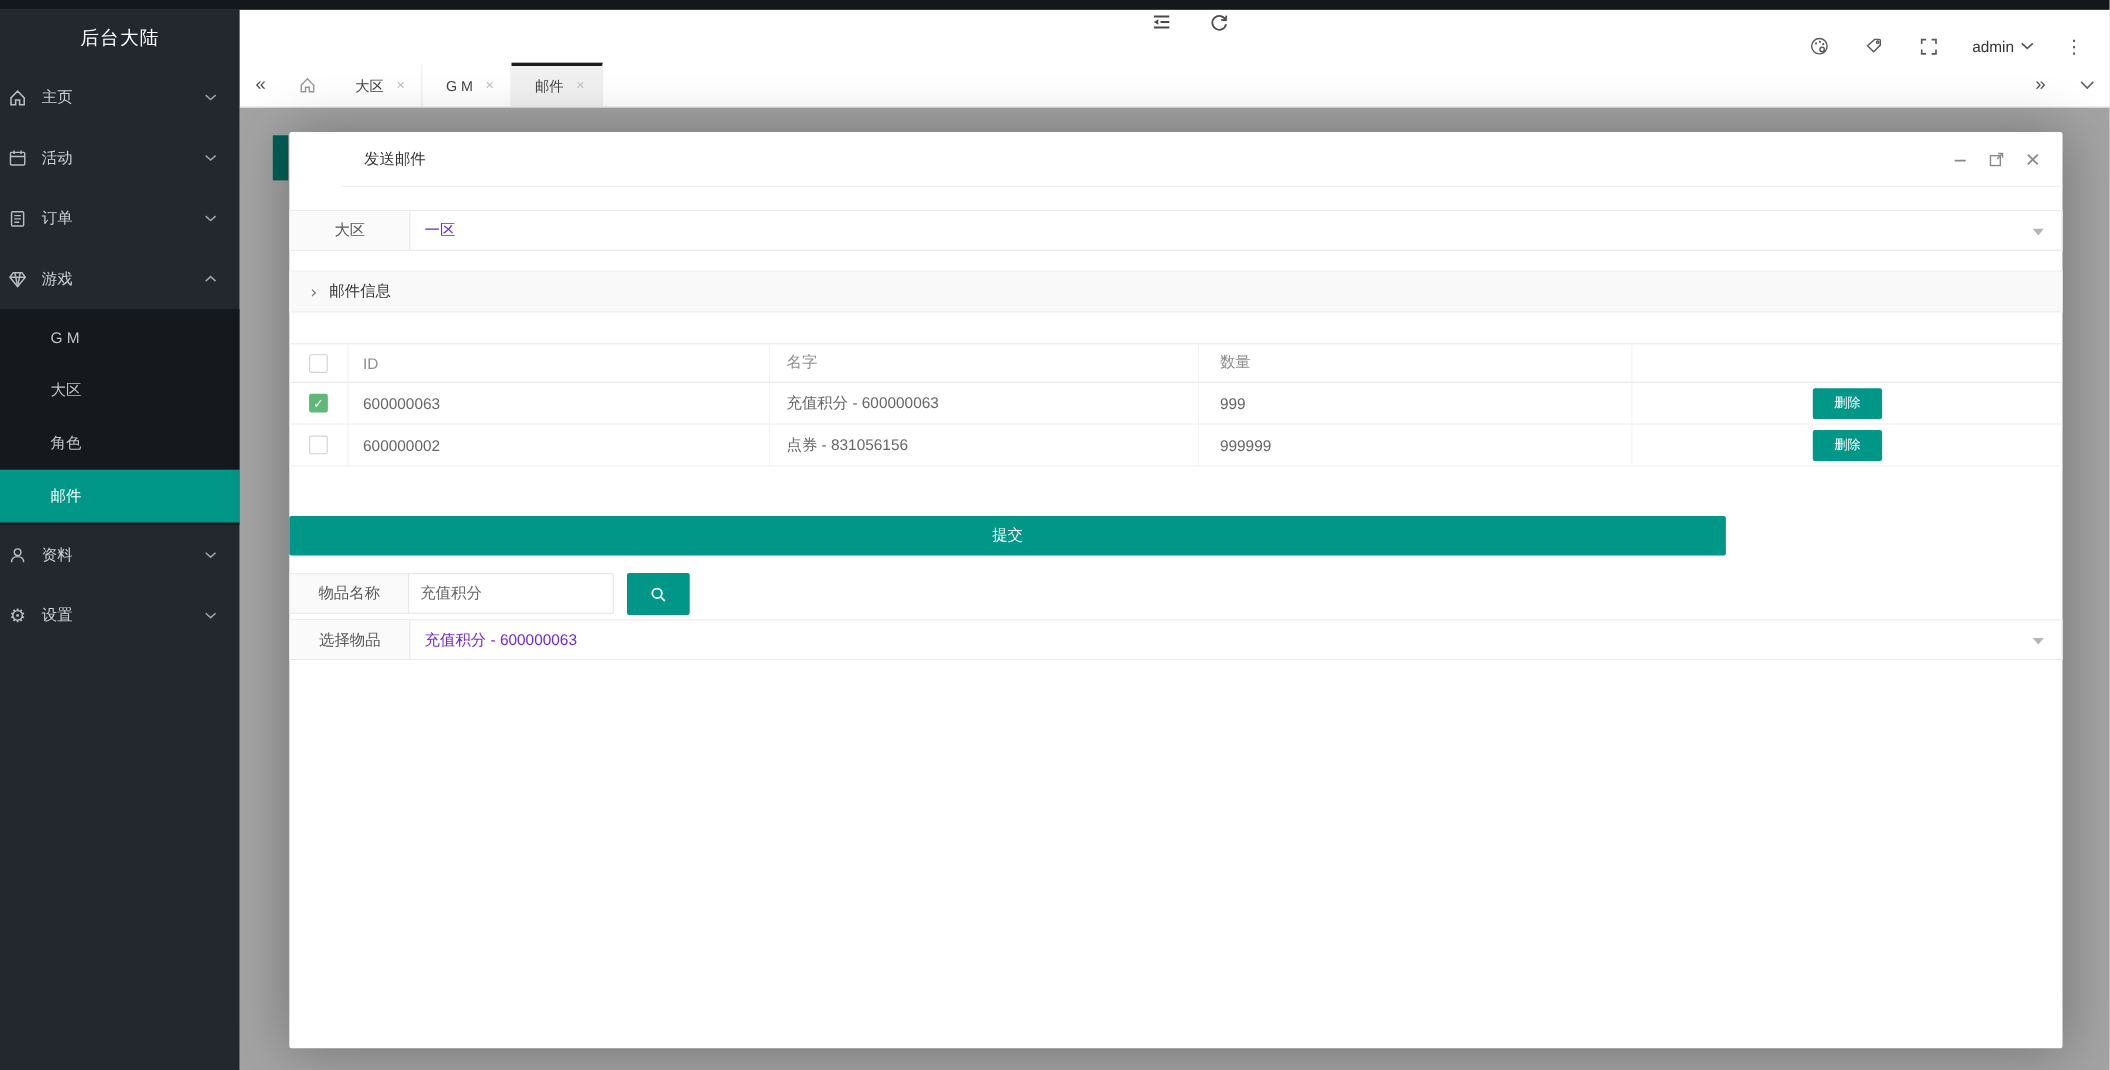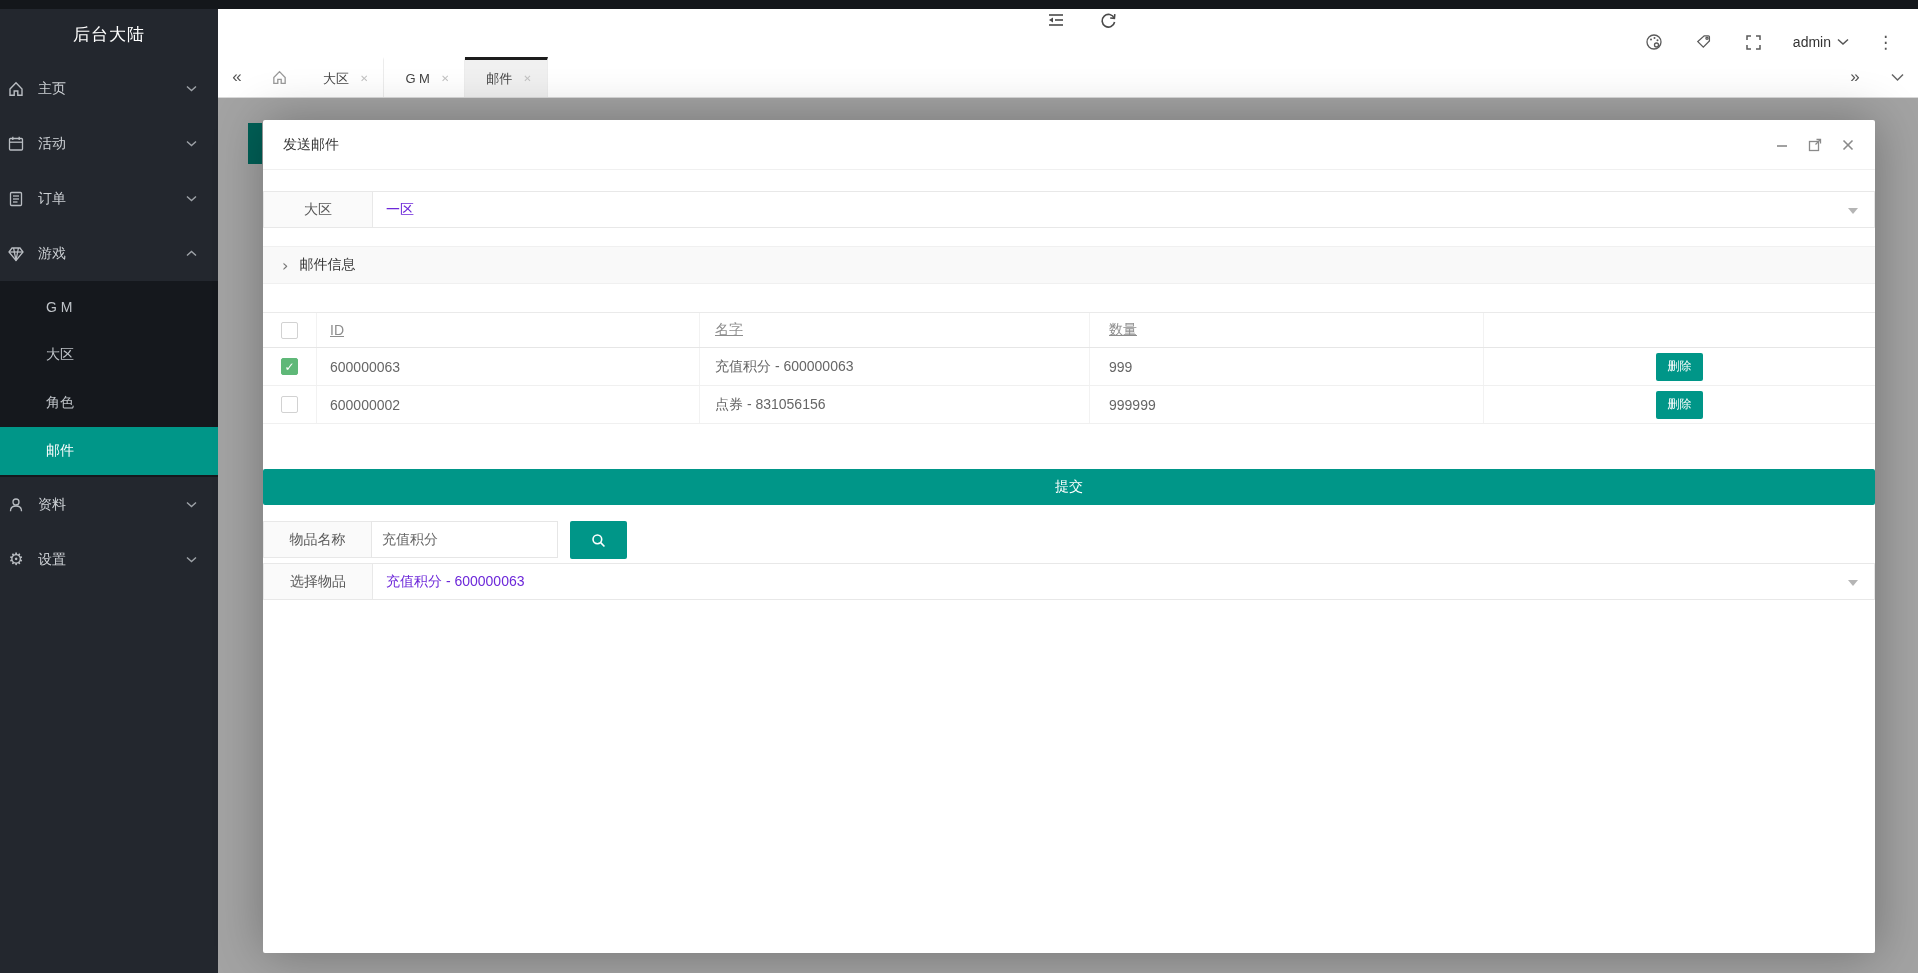--- a/index.html
+++ b/index.html
@@ -39,49 +39,49 @@
   .tabbar-right { margin-left:auto; display:flex; align-items:stretch; }
   .tabbar-right .tab-arrow { width:42px; }
 
   
   .workspace { position:absolute; left:218px; top:98px; width:1700px; height:875px; background:#ffffff; }
   .page-green-btn { position:absolute; left:30px; top:25px; width:14px; height:41px; background:#009688; }
   .mask { position:absolute; left:0; top:0; width:1700px; height:875px; background:rgba(0,0,0,0.36); }
 
   .modal { position:absolute; left:263px; top:120px; width:1612px; height:833px; background:#fff;
            box-shadow:1px 1px 50px rgba(0,0,0,0.3); border-radius:2px; }
-  .modal-header { height:50px; border-bottom:1px solid #f0f0f0; display:flex; align-items:center; padding:0 20px; font-size:14px; color:#333; }
+  .modal-header { height:50px; border-bottom:1px solid #f0f0f0; display:flex; align-items:center; padding:0 20px; font-size:14px; color:#333;margin-left:48px; }
   .modal-controls { position:absolute; right:18px; top:0; height:50px; display:flex; align-items:center; gap:15px; color:#8a8a8a; }
   .modal-controls .mc { width:18px; height:18px; display:flex; align-items:center; justify-content:center; cursor:pointer; }
   .modal-body { position:relative; width:1612px; height:782px; }
 
   .form-row { position:absolute; left:0; width:1612px; height:37px; border:1px solid #e8e8e8; background:#fff; display:flex; }
   .form-label { width:109px; background:#fafafa; border-right:1px solid #e8e8e8; display:flex; align-items:center; justify-content:center; font-size:14px; color:#595959; }
   .form-value { flex:1; display:flex; align-items:center; padding-left:13px; font-size:14px; color:#6d28d9; position:relative; cursor:pointer; }
   .sel-arrow { position:absolute; right:16px; top:16px; width:0; height:0; border-left:5px solid transparent; border-right:5px solid transparent; border-top:6px solid #b5b5b5; }
 
   .collapse-hd { position:absolute; left:0; top:76px; width:1612px; height:38px; background:#f9f9f9; border-top:1px solid #f0f0f0; border-bottom:1px solid #f0f0f0; display:flex; align-items:center; padding-left:19px; font-size:14px; color:#333; cursor:pointer; }
   .collapse-hd .c-chev { color:#777; font-size:16px; margin-right:11px; font-family:"DejaVu Sans",sans-serif; }
 
   .mail-table { position:absolute; left:0; top:142px; width:1612px; border-top:1px solid #eaeaea; }
   .t-row { display:flex; align-items:center; border-bottom:1px solid #f0f0f0; font-size:14px; color:#666; }
-  .t-row.hd { height:35px; color:#8d8d8d; border-bottom:1px solid #e6e6e6;text-decoration:underline; }
+  .t-row.hd { height:35px; color:#8d8d8d; border-bottom:1px solid #e6e6e6; }
   .t-row.bd { height:38px; }
   .c-check { width:54px; display:flex; align-items:center; justify-content:center; align-self:stretch; border-right:1px solid #f2f2f2; }
   .c-id { width:383px; padding-left:13px; align-self:stretch; display:flex; align-items:center; border-right:1px solid #f2f2f2; }
   .c-name { width:390px; padding-left:15px; align-self:stretch; display:flex; align-items:center; border-right:1px solid #f2f2f2; }
   .c-qty { width:394px; padding-left:19px; align-self:stretch; display:flex; align-items:center; border-right:1px solid #f2f2f2; }
   .c-act { flex:1; display:flex; align-items:center; justify-content:center; }
   .cbx { width:17px; height:17px; border:1px solid #d2d2d2; border-radius:2px; background:#fff; cursor:pointer;
          display:flex; align-items:center; justify-content:center; font-size:12px; color:#fff; }
   .cbx.checked { background:#5fb878; border-color:#5fb878; }
-  .btn-del { width:47px; height:28px; background:#009688; border-radius:2px; color:#fff; font-size:12px;
+  .btn-del { width:63px; height:28px; background:#009688; border-radius:2px; color:#fff; font-size:12px;
              display:flex; align-items:center; justify-content:center; cursor:pointer; }
 
-  .submit-bar { position:absolute; left:0; top:299px; width:1612px; height:36px; background:#009688; border-radius:2px;
+  .submit-bar { position:absolute; left:0; top:299px; width:1306px; height:36px; background:#009688; border-radius:2px;
                 display:flex; align-items:center; justify-content:center; color:#fff; font-size:14px; cursor:pointer; }
 
   .search-row { position:absolute; left:0; top:351px; height:38px; display:flex; align-items:flex-start; }
   .search-row .form-label { width:109px; height:37px; border:1px solid #e8e8e8; }
   .search-input { width:187px; height:37px; margin-left:-1px; border:1px solid #e6e6e6; background:#fff; padding:0 10px;
                   font-size:14px; color:#666; outline:none; font-family:inherit; }
   .btn-search { margin-left:12px; width:57px; height:38px; background:#009688; border-radius:2px; display:flex; align-items:center; justify-content:center; cursor:pointer; }
 
   .select-row-2 { top:393px; }
 

